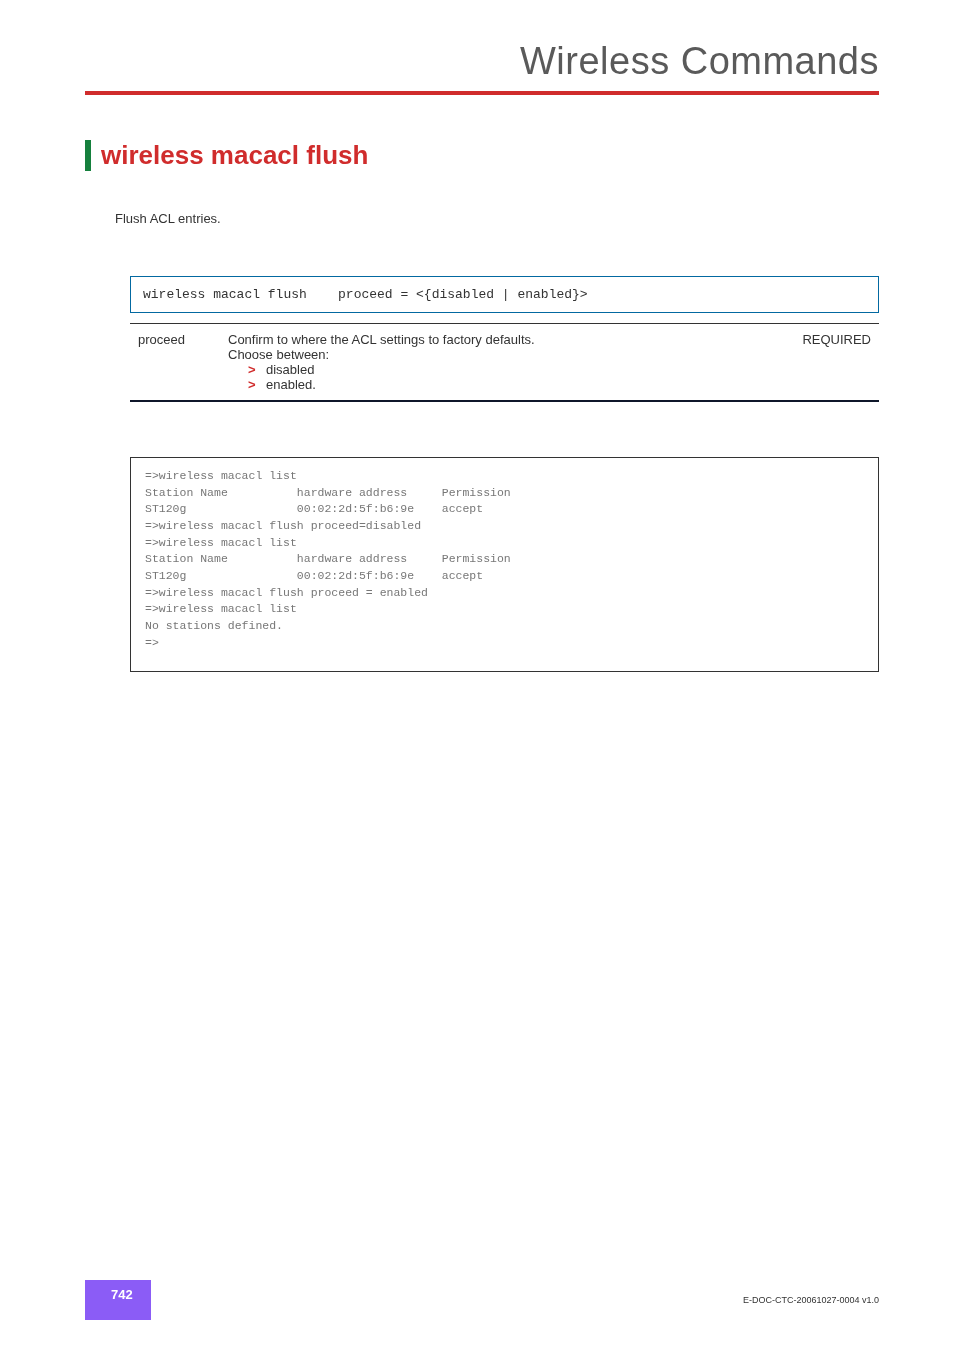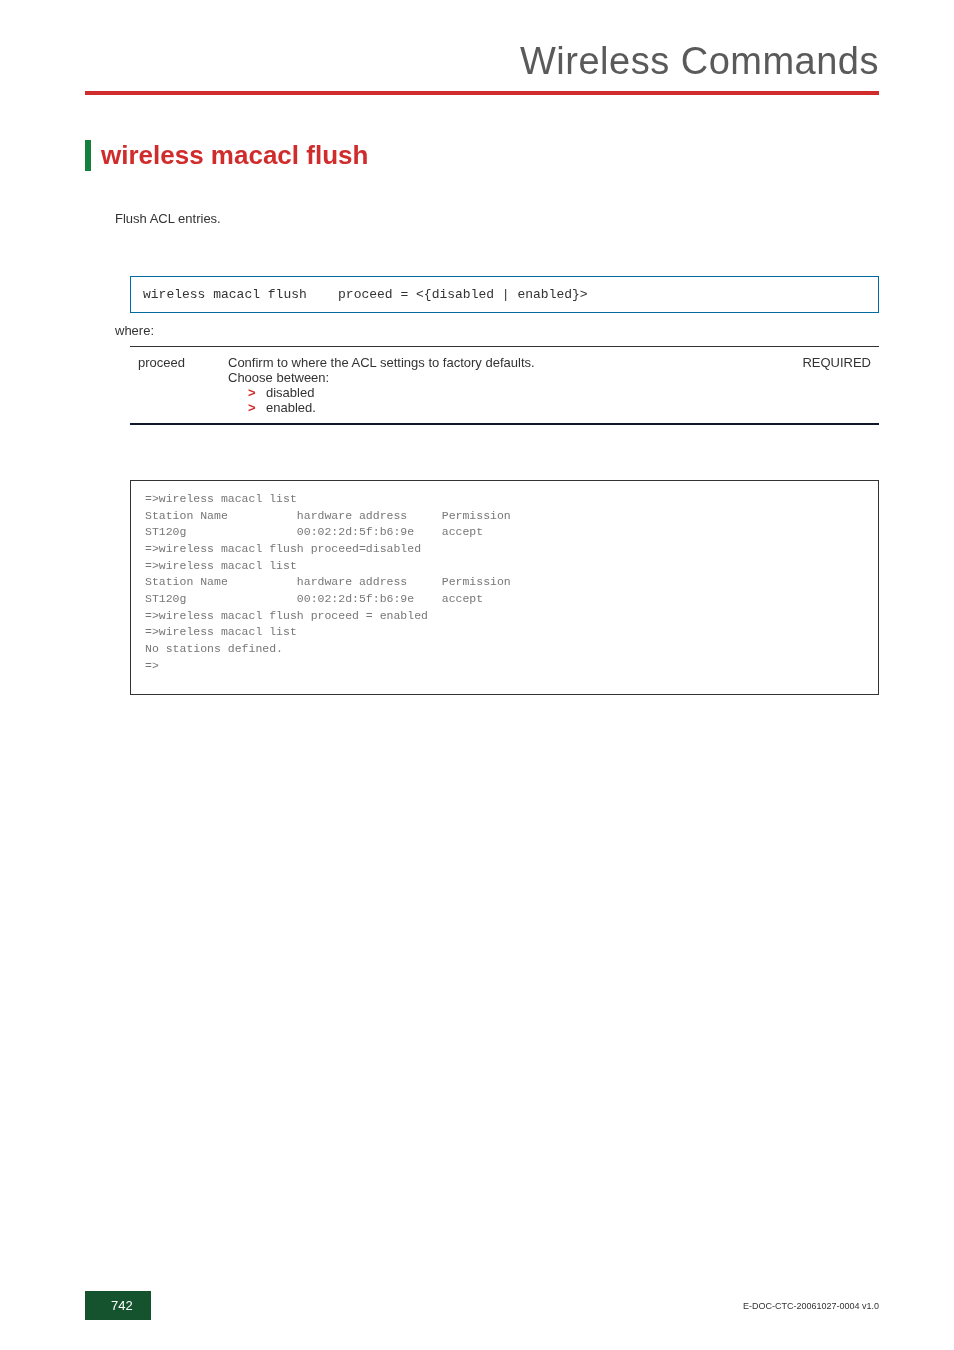--- a/index.html
+++ b/index.html
@@ -110,25 +110,25 @@
     .footer {
       position: absolute;
       bottom: 30px;
       left: 85px;
       right: 75px;
       display: flex;
       justify-content: space-between;
       align-items: center;
     }
     .page-badge {
-      background: #14532d;
+      background: #8b5cf6;
       color: #fff;
       font-size: 13px;
-      font-weight: normal;
-      padding: 7px 18px 7px 26px;
+      font-weight: bold;
+      padding: 7px 18px 18px 26px;
     }
     .doc-id {
       font-size: 9px;
       color: #333;
     }
   </style>
 </head>
 <body>
 
 <div class="header-area">
@@ -137,21 +137,20 @@
 <div class="red-divider"></div>
 
 <div class="command-title-wrap">
   <div class="command-title">wireless macacl flush</div>
 </div>
 
 <div class="description">Flush ACL entries.</div>
 
 <div>
   <div class="syntax-box">wireless macacl flush    proceed = &lt;{disabled | enabled}&gt;</div>
-  <div class="where-label">where:</div>
   <table class="params-table">
     <tbody>
         <tr>
       <td class="param-name">proceed</td>
       <td>
         <div>Confirm to where the ACL settings to factory defaults.</div>
         <div>Choose between:</div>
         <div class="param-option">
           <span class="chevron">&gt;</span><span>disabled</span>
         </div>

